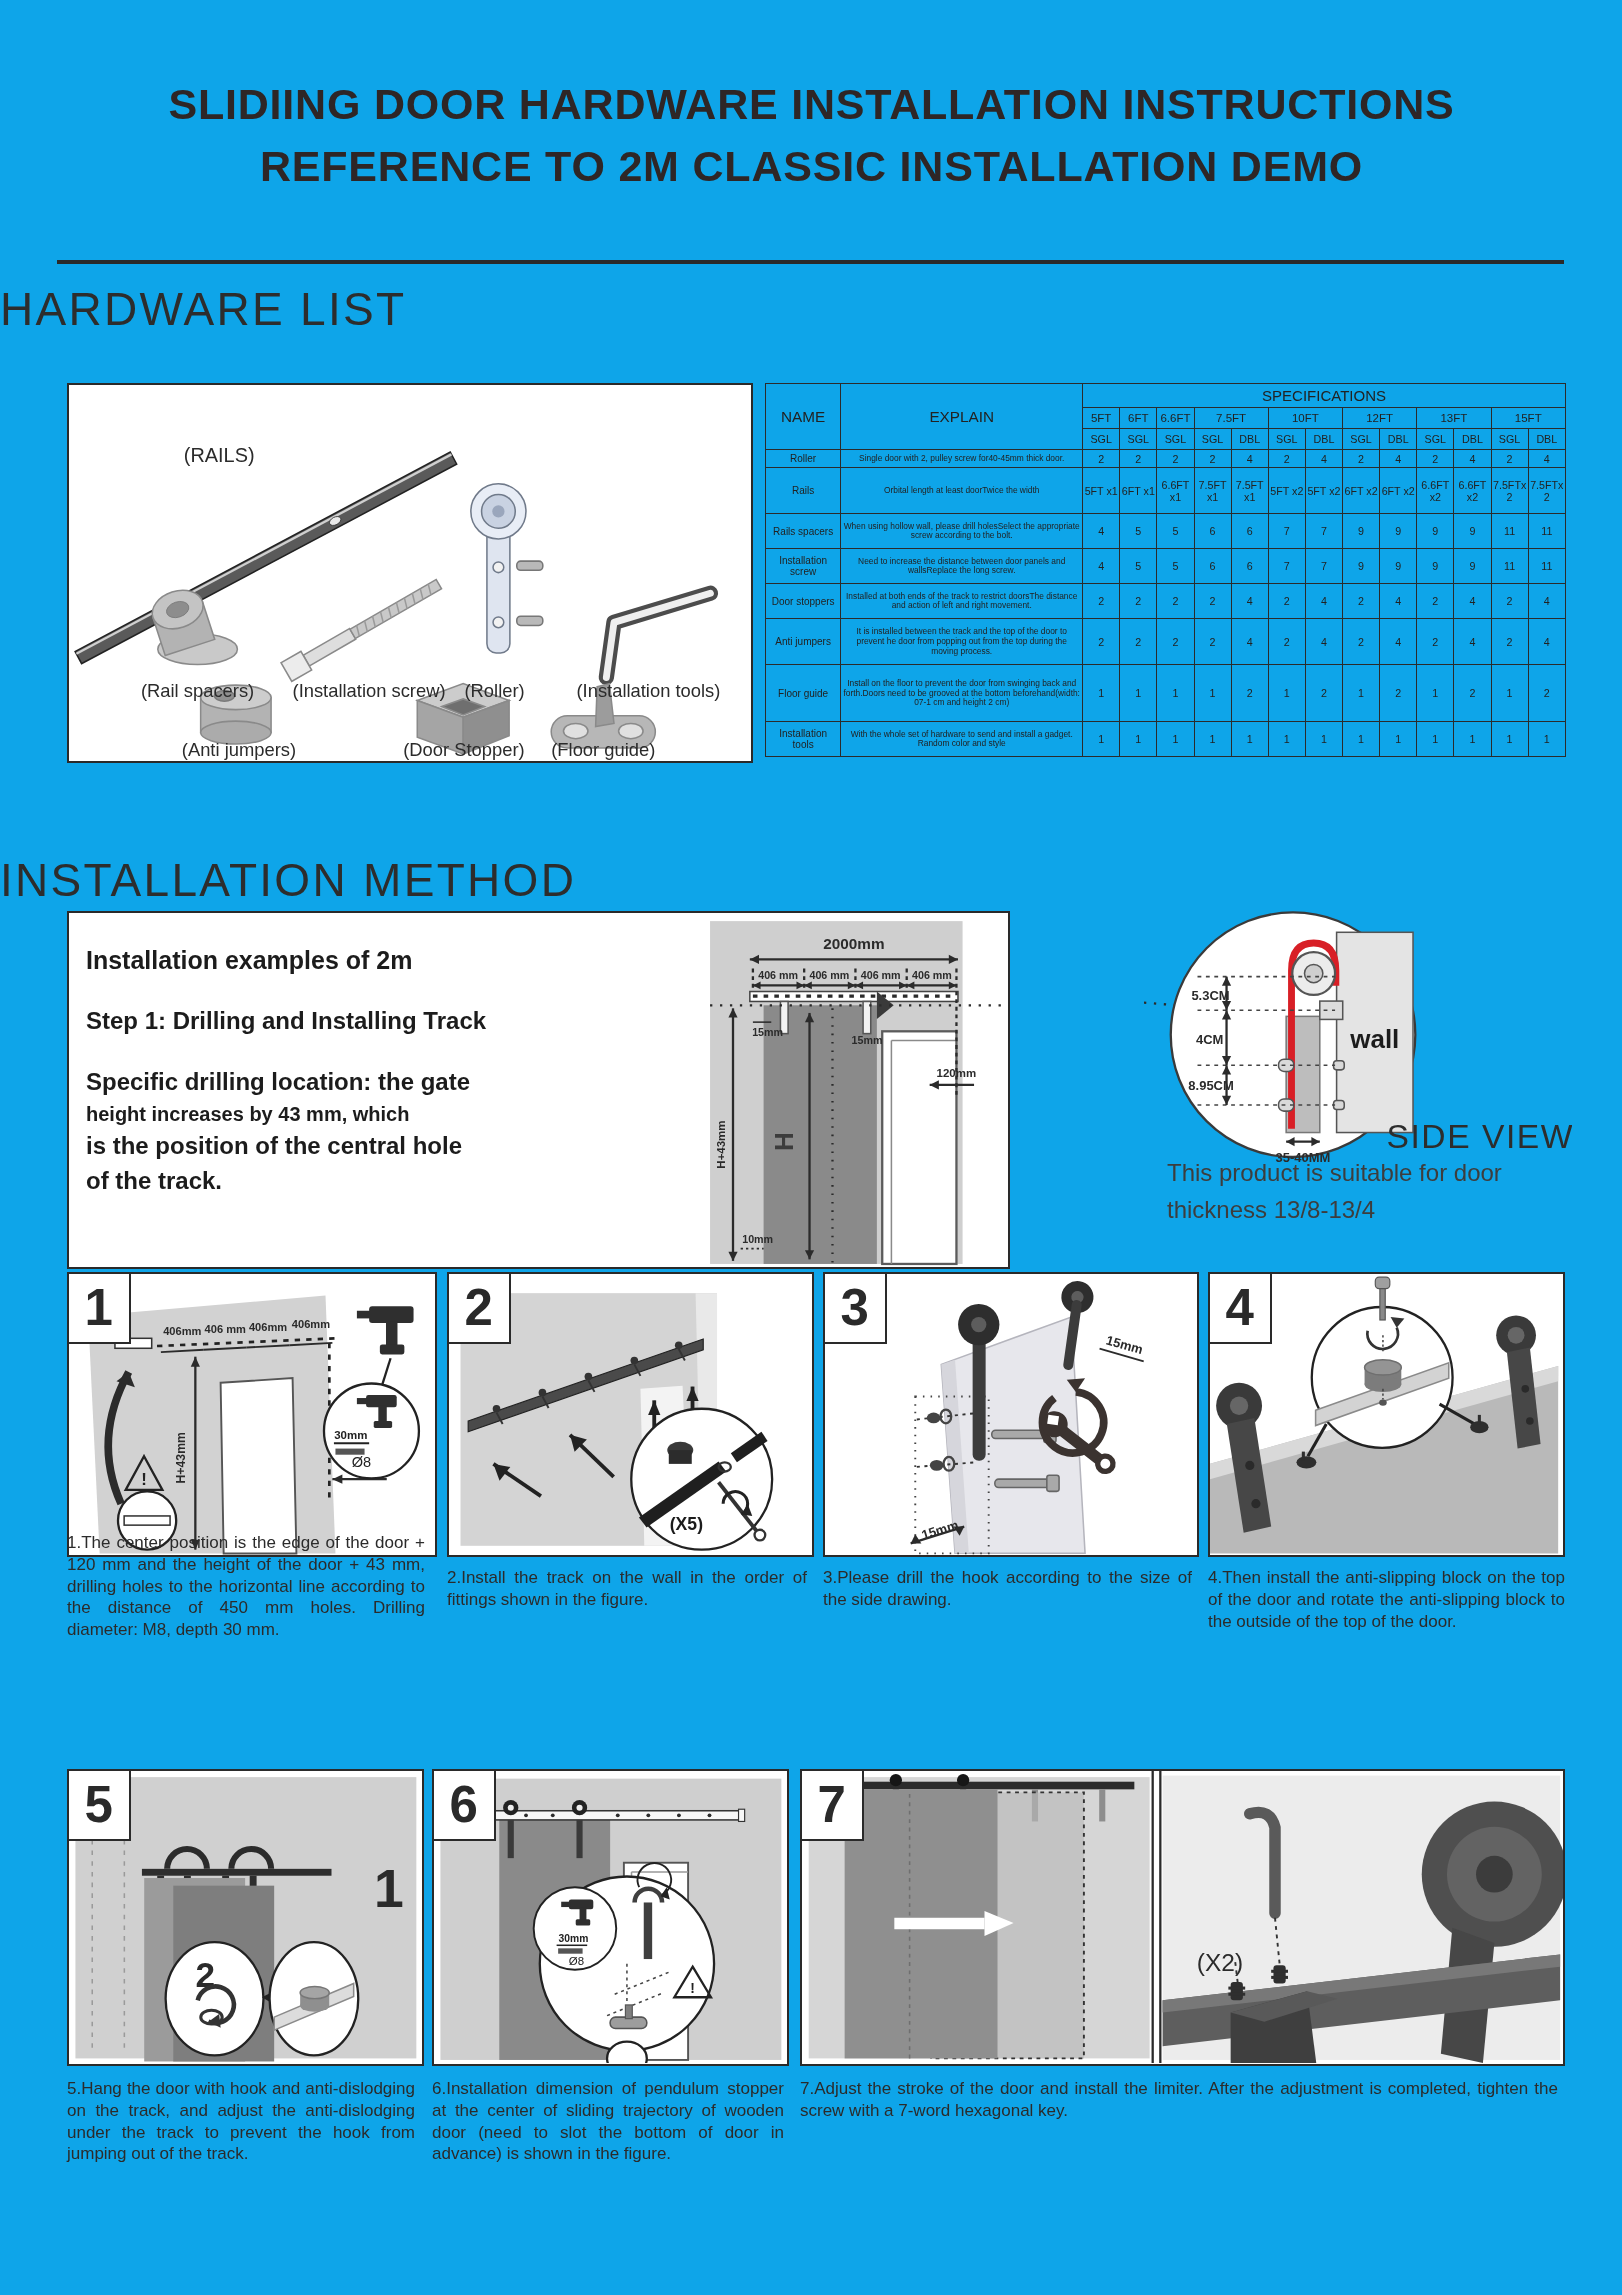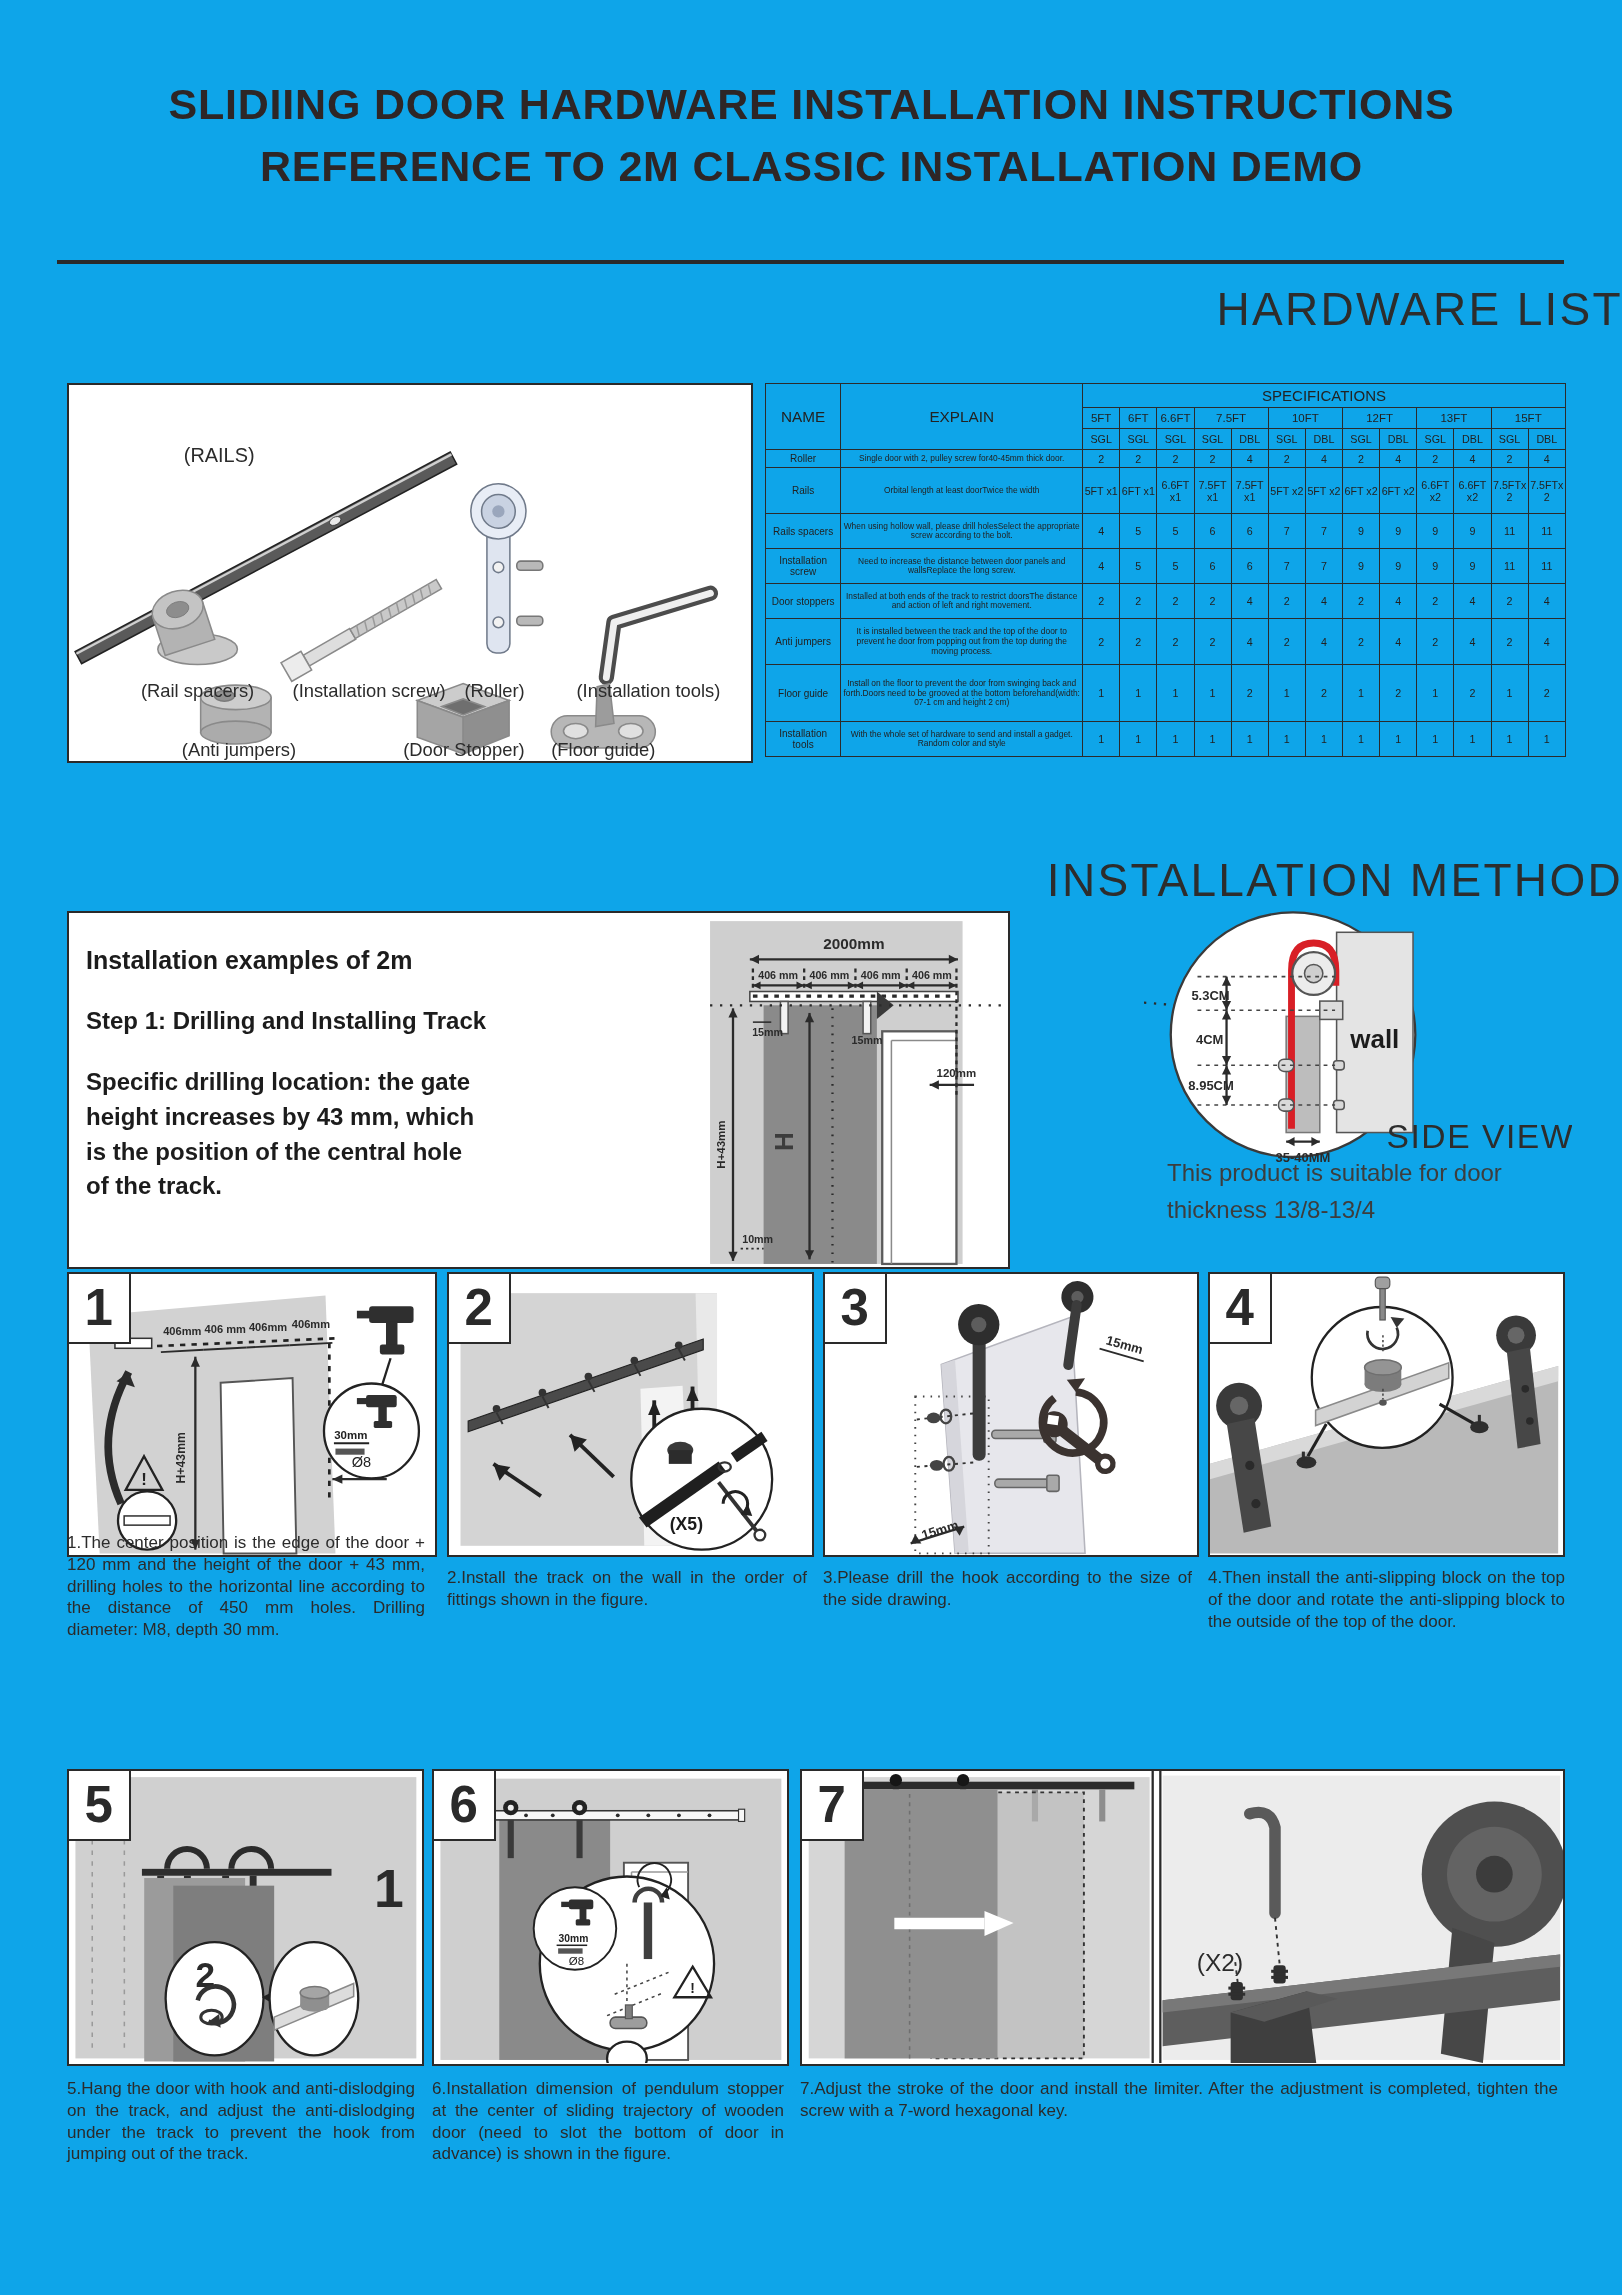--- a/index.html
+++ b/index.html
@@ -2,21 +2,21 @@
 <html style="font-size:12.2px"><head>
 <meta charset="utf-8">
 <style>
   html,body{margin:0;padding:0;background:#888;}
   .page{position:relative;width:1623px;height:2295px;background:#0ea5e9;
         font-family:"Liberation Sans",sans-serif;color:#2a2a2a;overflow:hidden;}
   .abs{position:absolute;}
   .title{left:0;top:73px;width:1623px;text-align:center;font-weight:bold;
          font-size:43px;letter-spacing:0.8px;color:#2e2626;line-height:1.45;}
   .rule{left:57px;top:260px;width:1507px;height:3.8px;background:#2a2a2a;}
-  .h2{left:0;width:1623px;text-align:right;font-size:46px;font-weight:400;
+  .h2{left:0;width:1623px;text-align:left;font-size:46px;font-weight:400;
       letter-spacing:2.3px;color:#2d2d2d;}
   .panel{position:absolute;border:2.3px solid #2a2a2a;background:#fff;box-sizing:border-box;}
   .numbox{position:absolute;left:-2.3px;top:-2.3px;width:64px;height:72px;border:2.3px solid #2a2a2a;
           background:#fff;box-sizing:border-box;font-weight:bold;font-size:51px;line-height:67px;
           text-align:center;color:#2a2a2a;}
   .caption{position:absolute;font-size:17px;line-height:1.28;text-align:justify;color:#2b2b2b;}
   .mtext{font-weight:bold;color:#1c1c1c;}
   .mtext .l{font-size:25px;line-height:1.45;}
   .mtext .gap{height:26px;}
   table.spec{border-collapse:collapse;table-layout:fixed;width:801px;}
@@ -326,21 +326,21 @@
 
   <div class="abs h2" style="top:853px;">INSTALLATION METHOD</div>
 
   <div class="panel" style="left:67px;top:911px;width:943px;height:358px;">
     <div class="abs mtext" style="left:17px;top:29px;width:612px;">
       <div class="l">Installation examples of 2m</div>
       <div class="gap"></div>
       <div class="l" style="font-size:24px;">Step 1: Drilling and Installing Track</div>
       <div class="gap"></div>
       <div class="l" style="font-size:24px;">Specific drilling location: the gate</div>
-      <div class="l" style="font-size:24px;"> height increases by 43 mm, which</div>
+      <div class="l" style="font-size:20px;"> height increases by 43 mm, which</div>
       <div class="l" style="font-size:24px;">is the position of the central hole</div>
       <div class="l" style="font-size:24px;">of the track.</div>
     </div>
 
     <svg class="abs" style="left:641px;top:1.5px;" width="297" height="352" viewBox="0 0 388 460">
       <rect x="0" y="8" width="330" height="448" fill="#cfcfcf"></rect>
       <polygon points="225,152 322,152 322,456 225,456" fill="#ffffff"></polygon>
       <rect x="225" y="152" width="97" height="304" fill="none" stroke="#5b5b5b" stroke-width="3"></rect>
       <line x1="237" y1="164" x2="237" y2="456" stroke="#8a8a8a" stroke-width="2"></line>
       <line x1="237" y1="164" x2="322" y2="164" stroke="#8a8a8a" stroke-width="2"></line>

